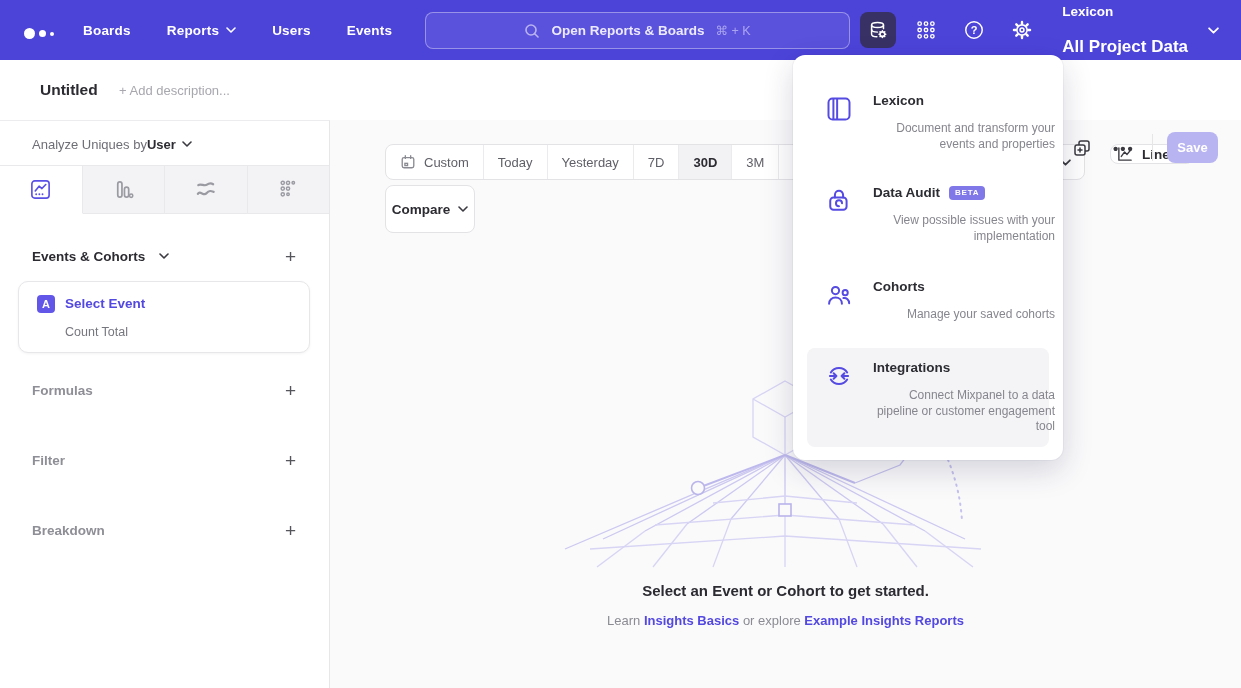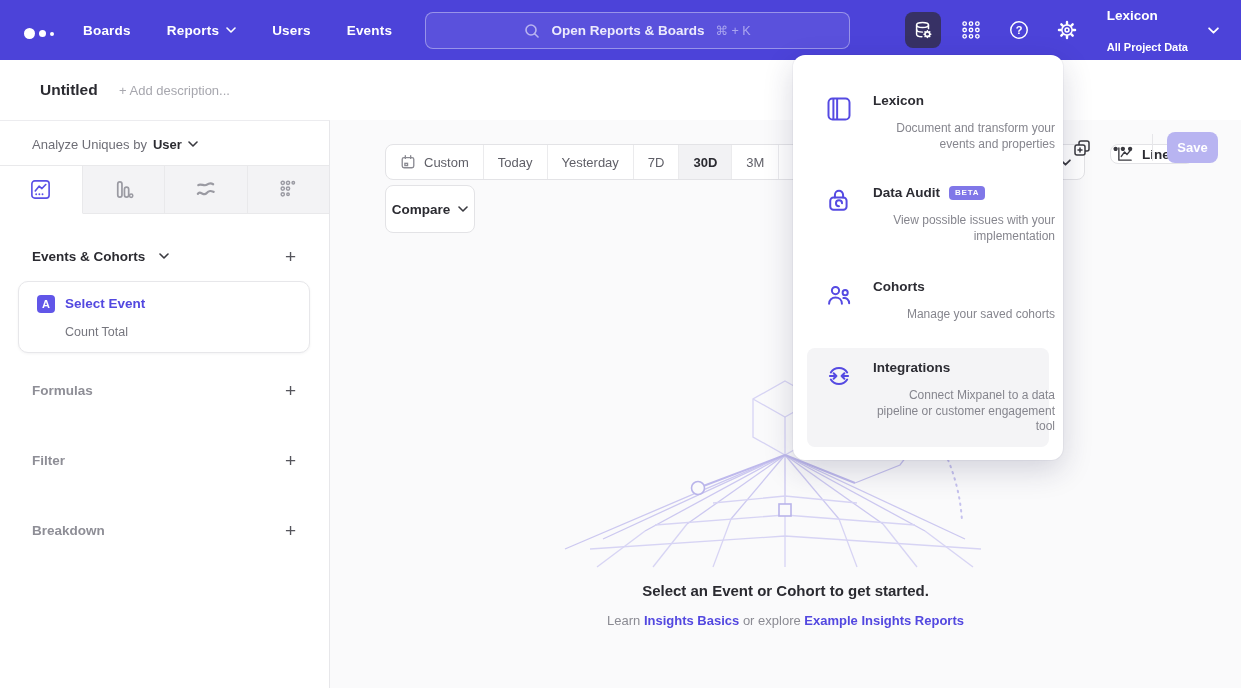--- a/index.html
+++ b/index.html
@@ -17,37 +17,37 @@
   .searchbar { position:absolute; left:425px; top:12px; width:425px; height:37px; border-radius:8px;
                background:rgba(255,255,255,.08); border:1px solid rgba(255,255,255,.38);
                display:flex; align-items:center; justify-content:center; gap:11px; cursor:text; }
   .searchbar .ph { color:#eceafc; font-size:13.5px; font-weight:bold; }
   .searchbar .kbd { color:rgba(235,233,255,.55); font-size:12.5px; }
   .nav-right { position:absolute; right:0; top:0; height:60px; display:flex; align-items:center; }
   .icon-btn { width:36px; height:36px; border-radius:8px; display:flex; align-items:center; justify-content:center; cursor:pointer; }
   .icon-btn.active { background:#373165; }
   .proj { margin-left:22px; margin-right:10px; color:#fff; cursor:pointer; }
   .proj .l1 { font-size:13.5px; font-weight:bold; }
-  .proj .l2 { font-size:11px; font-weight:bold; margin-top:18px; }
+  .proj .l2 { font-size:17px; font-weight:bold; margin-top:18px; }
   .proj-wrap { display:flex; align-items:center; gap:10px; margin-right:22px; cursor:pointer; }
 
   
   .report-header { position:absolute; top:60px; left:0; width:100%; height:60px; background:#fff; z-index:5; }
   .r-title { position:absolute; left:40px; top:21px; font-size:15.5px; font-weight:bold; color:#2b2b31; cursor:text; }
   .r-desc { position:absolute; left:119px; top:23px; font-size:13px; color:#a7a7ae; cursor:text; }
   .hdr-ic { position:absolute; top:78px; cursor:pointer; }
   .hdr-divider { position:absolute; left:1152px; top:74px; width:1px; height:27px; background:#e6e6e9; }
   .save-btn { position:absolute; left:1167px; top:72px; width:51px; height:31px; border-radius:8px; border:none;
               background:#b8b4f1; color:#fff; font-size:13px; font-weight:bold; font-family:inherit; cursor:default; }
   .ellipsis { font-size:15px; letter-spacing:2px; color:#3a3a40; font-weight:bold; }
 
   
   .sidebar { position:absolute; top:120px; left:0; width:330px; bottom:0; background:#fff;
              border-top:1px solid #ececef; border-right:1px solid #e7e7ea; }
-  .an-row { position:absolute; left:32px; top:9px; height:28px; display:flex; align-items:center; gap:6px; }
+  .an-row { position:absolute; left:32px; top:9px; height:28px; display:flex; align-items:center; }
   .an-label { font-size:13px; color:#6e6e76; }
   .an-value { font-size:13px; font-weight:bold; color:#2b2b31; display:flex; align-items:center; gap:6px; cursor:pointer; }
   .tabstrip { position:absolute; top:44px; left:0; width:329px; height:49px; background:#f3f3f5;
               border-top:1px solid #e9e9eb; border-bottom:1px solid #e9e9eb; display:flex; }
   .ctab { flex:1; display:flex; align-items:center; justify-content:center; border-right:1px solid #e9e9eb; cursor:pointer; }
   .ctab:last-child { border-right:none; }
   .ctab.sel { background:#fff; border-bottom:1px solid #fff; margin-bottom:-1px; }
   .side-row { position:absolute; left:32px; width:264px; height:28px; display:flex; align-items:center; justify-content:space-between; }
   .sec-title { font-size:13.5px; font-weight:bold; color:#2b2b31; display:flex; align-items:center; gap:14px; cursor:pointer; }
   .sec-muted { font-size:13.5px; font-weight:bold; color:#8e8e96; }

